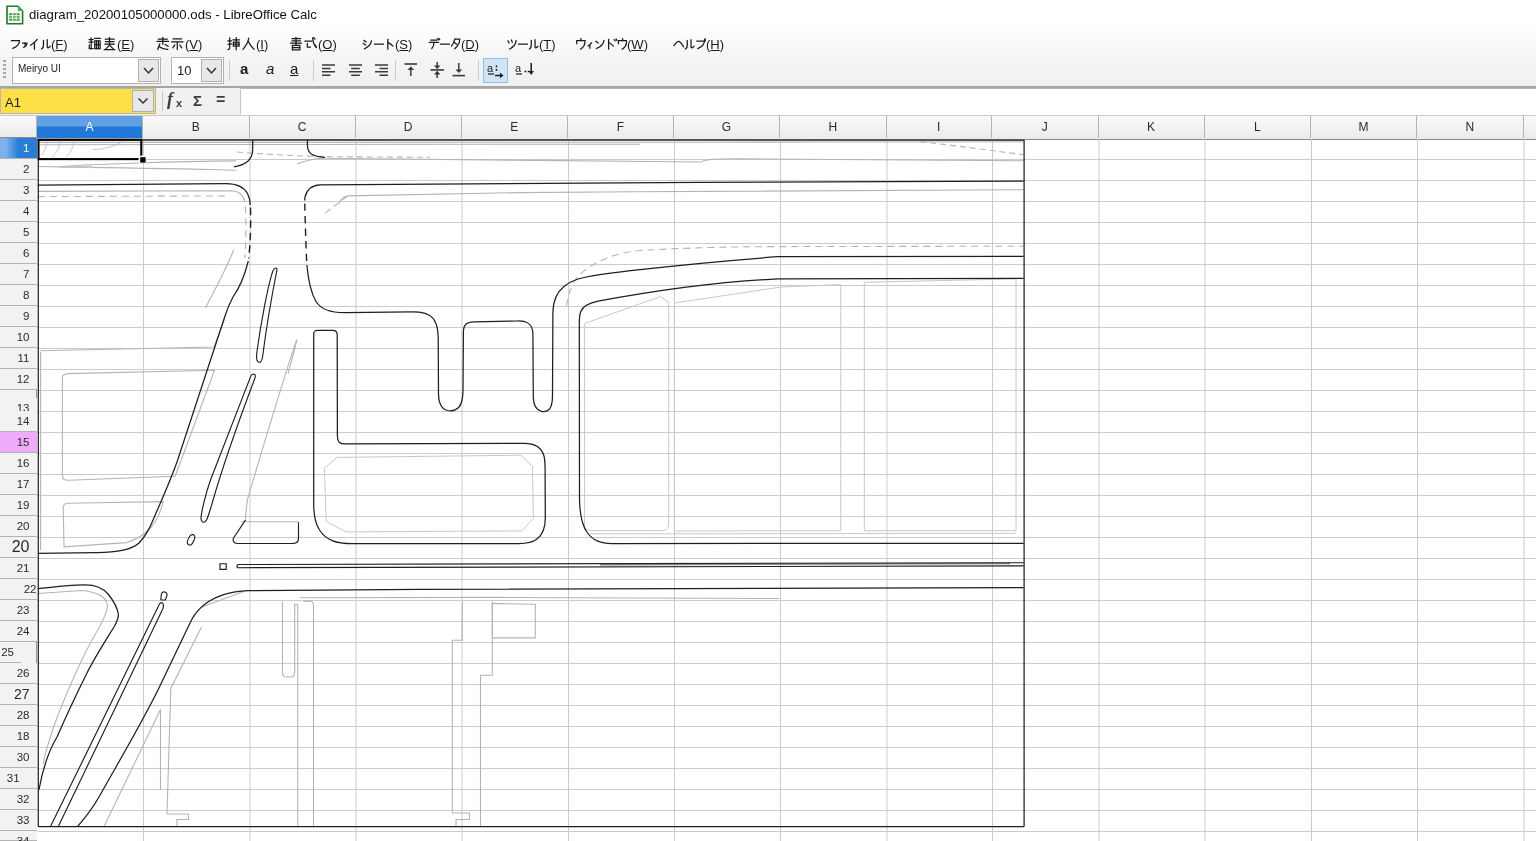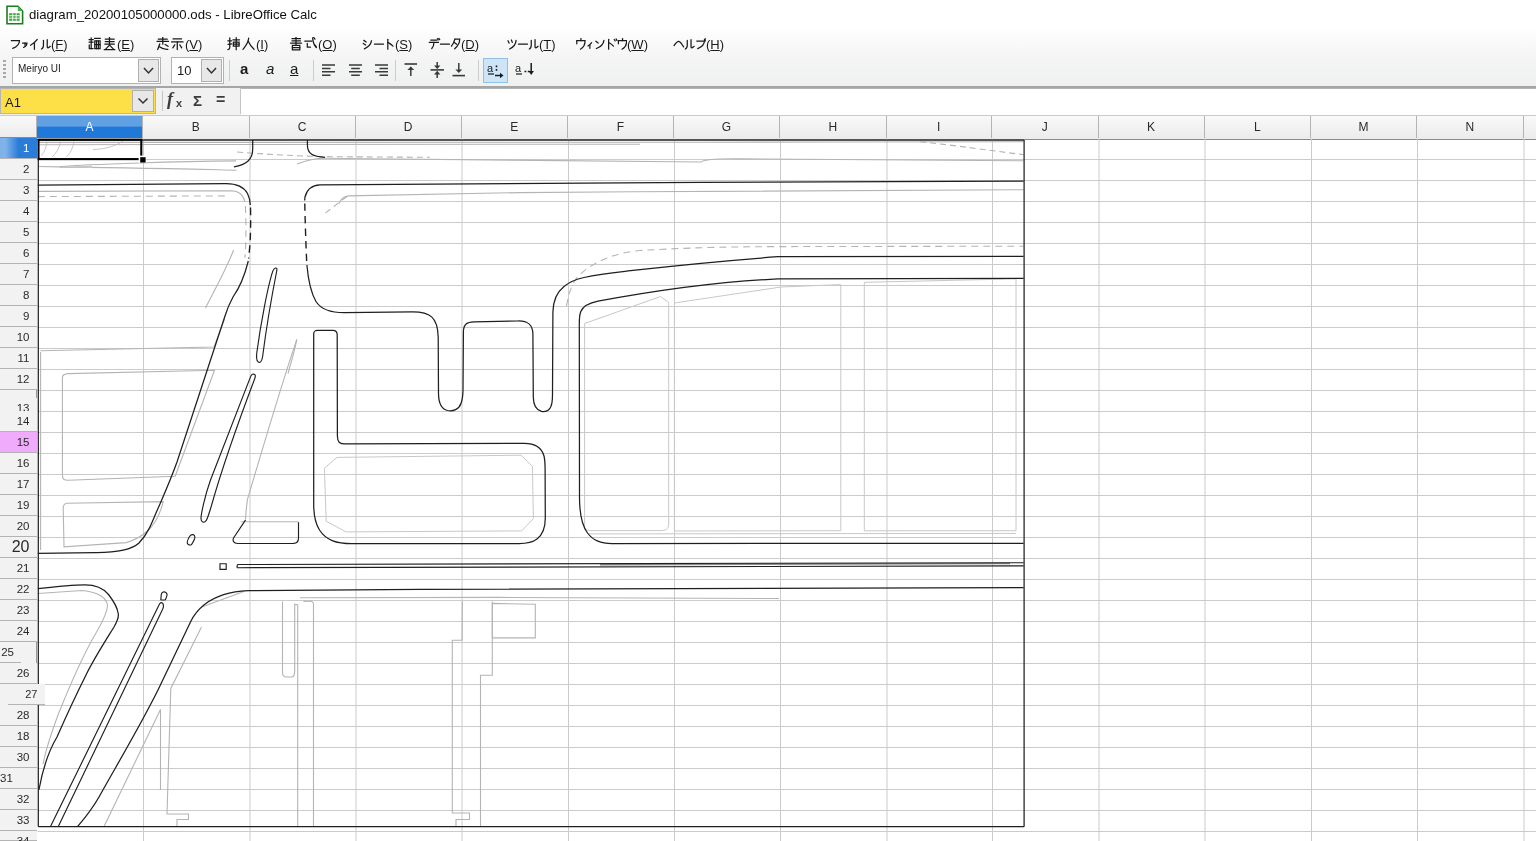--- a/index.html
+++ b/index.html
@@ -326,24 +326,24 @@
 <div style="position:absolute;left:0;top:369px;width:36.5px;height:21px;background:#f2f2f2;color:#2a2a2a;font-size:11.5px;text-align:right;line-height:20px;padding-right:7px;border-bottom:1px solid #b4b4b4;box-sizing:border-box">12</div>
 <div style="position:absolute;left:0;top:398px;width:36.5px;height:21px;background:#f2f2f2;color:#2a2a2a;font-size:11.5px;text-align:right;line-height:20px;padding-right:7px;border-bottom:1px solid #b4b4b4;box-sizing:border-box">13</div>
 <div style="position:absolute;left:0;top:411px;width:36.5px;height:21px;background:#f2f2f2;color:#2a2a2a;font-size:11.5px;text-align:right;line-height:20px;padding-right:7px;border-bottom:1px solid #b4b4b4;box-sizing:border-box">14</div>
 <div style="position:absolute;left:0;top:432px;width:36.5px;height:21px;background:#f0abfc;color:#2a2a2a;font-size:11.5px;text-align:right;line-height:20px;padding-right:7px;border-bottom:1px solid #b4b4b4;box-sizing:border-box">15</div>
 <div style="position:absolute;left:0;top:453px;width:36.5px;height:21px;background:#f2f2f2;color:#2a2a2a;font-size:11.5px;text-align:right;line-height:20px;padding-right:7px;border-bottom:1px solid #b4b4b4;box-sizing:border-box">16</div>
 <div style="position:absolute;left:0;top:474px;width:36.5px;height:21px;background:#f2f2f2;color:#2a2a2a;font-size:11.5px;text-align:right;line-height:20px;padding-right:7px;border-bottom:1px solid #b4b4b4;box-sizing:border-box">17</div>
 <div style="position:absolute;left:0;top:495px;width:36.5px;height:21px;background:#f2f2f2;color:#2a2a2a;font-size:11.5px;text-align:right;line-height:20px;padding-right:7px;border-bottom:1px solid #b4b4b4;box-sizing:border-box">19</div>
 <div style="position:absolute;left:0;top:516px;width:36.5px;height:21px;background:#f2f2f2;color:#2a2a2a;font-size:11.5px;text-align:right;line-height:20px;padding-right:7px;border-bottom:1px solid #b4b4b4;box-sizing:border-box">20</div>
 <div style="position:absolute;left:0;top:537px;width:36.5px;height:21px;background:#f2f2f2;color:#2a2a2a;font-size:16px;text-align:right;line-height:20px;padding-right:7px;border-bottom:1px solid #b4b4b4;box-sizing:border-box">20</div>
 <div style="position:absolute;left:0;top:558px;width:36.5px;height:21px;background:#f2f2f2;color:#2a2a2a;font-size:11.5px;text-align:right;line-height:20px;padding-right:7px;border-bottom:1px solid #b4b4b4;box-sizing:border-box">21</div>
-<div style="position:absolute;left:0;top:579px;width:36.5px;height:21px;background:#f2f2f2;color:#2a2a2a;font-size:11.5px;text-align:right;line-height:20px;padding-right:7px;border-bottom:1px solid #b4b4b4;box-sizing:border-box">22</div>
+<div style="position:absolute;left:0;top:579px;width:36.5px;height:21px;background:#f2f2f2;color:#2a2a2a;font-size:11.5px;text-align:right;line-height:20px;border-bottom:1px solid #b4b4b4;box-sizing:border-box">22</div>
 <div style="position:absolute;left:0;top:600px;width:36.5px;height:21px;background:#f2f2f2;color:#2a2a2a;font-size:11.5px;text-align:right;line-height:20px;padding-right:7px;border-bottom:1px solid #b4b4b4;box-sizing:border-box">23</div>
 <div style="position:absolute;left:0;top:621px;width:36.5px;height:21px;background:#f2f2f2;color:#2a2a2a;font-size:11.5px;text-align:right;line-height:20px;padding-right:7px;border-bottom:1px solid #b4b4b4;box-sizing:border-box">24</div>
 <div style="position:absolute;left:0;top:642px;width:21px;height:21px;background:#f2f2f2;color:#2a2a2a;font-size:11.5px;text-align:right;line-height:20px;padding-right:7px;border-bottom:1px solid #b4b4b4;box-sizing:border-box">25</div>
 <div style="position:absolute;left:0;top:663px;width:36.5px;height:21px;background:#f2f2f2;color:#2a2a2a;font-size:11.5px;text-align:right;line-height:20px;padding-right:7px;border-bottom:1px solid #b4b4b4;box-sizing:border-box">26</div>
-<div style="position:absolute;left:8px;top:684px;width:36.5px;height:21px;background:#f2f2f2;color:#2a2a2a;font-size:11px;text-align:right;line-height:20px;padding-right:7px;border-bottom:1px solid #b4b4b4;box-sizing:border-box">27</div>
+<div style="position:absolute;left:0;top:684px;width:36.5px;height:21px;background:#f2f2f2;color:#2a2a2a;font-size:14px;text-align:right;line-height:20px;padding-right:7px;border-bottom:1px solid #b4b4b4;box-sizing:border-box">27</div>
 <div style="position:absolute;left:0;top:705px;width:36.5px;height:21px;background:#f2f2f2;color:#2a2a2a;font-size:11.5px;text-align:right;line-height:20px;padding-right:7px;border-bottom:1px solid #b4b4b4;box-sizing:border-box">28</div>
 <div style="position:absolute;left:0;top:726px;width:36.5px;height:21px;background:#f2f2f2;color:#2a2a2a;font-size:11.5px;text-align:right;line-height:20px;padding-right:7px;border-bottom:1px solid #b4b4b4;box-sizing:border-box">18</div>
 <div style="position:absolute;left:0;top:747px;width:36.5px;height:21px;background:#f2f2f2;color:#2a2a2a;font-size:11.5px;text-align:right;line-height:20px;padding-right:7px;border-bottom:1px solid #b4b4b4;box-sizing:border-box">30</div>
-<div style="position:absolute;left:0;top:768px;width:36.5px;height:21px;background:#f2f2f2;color:#2a2a2a;font-size:11.5px;text-align:left;line-height:20px;padding-right:10px;border-bottom:1px solid #b4b4b4;box-sizing:border-box">31</div>
+<div style="position:absolute;left:0;top:768px;width:36.5px;height:21px;background:#f2f2f2;color:#2a2a2a;font-size:11.5px;text-align:center;line-height:20px;padding-right:10px;border-bottom:1px solid #b4b4b4;box-sizing:border-box">31</div>
 <div style="position:absolute;left:0;top:789px;width:36.5px;height:21px;background:#f2f2f2;color:#2a2a2a;font-size:11.5px;text-align:right;line-height:20px;padding-right:7px;border-bottom:1px solid #b4b4b4;box-sizing:border-box">32</div>
 <div style="position:absolute;left:0;top:810px;width:36.5px;height:21px;background:#f2f2f2;color:#2a2a2a;font-size:11.5px;text-align:right;line-height:20px;padding-right:7px;border-bottom:1px solid #b4b4b4;box-sizing:border-box">33</div>
 <div style="position:absolute;left:0;top:831px;width:36.5px;height:10px;background:#f2f2f2;color:#2a2a2a;font-size:11.5px;text-align:right;line-height:20px;padding-right:7px;border-bottom:1px solid #b4b4b4;box-sizing:border-box">34</div>
 </body></html>

